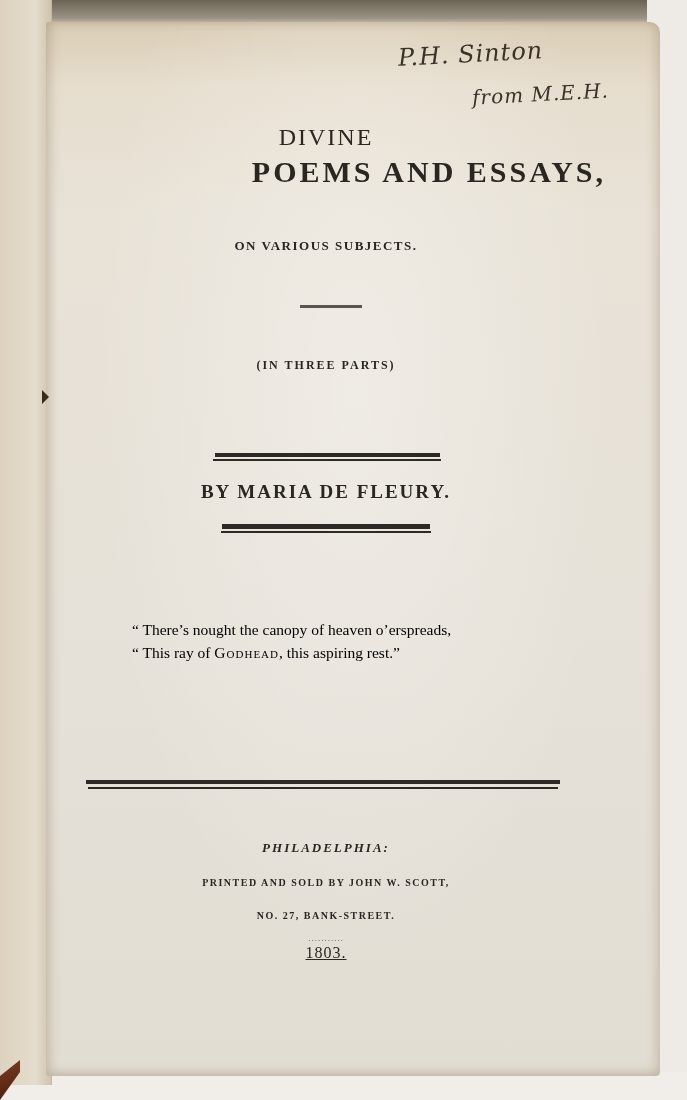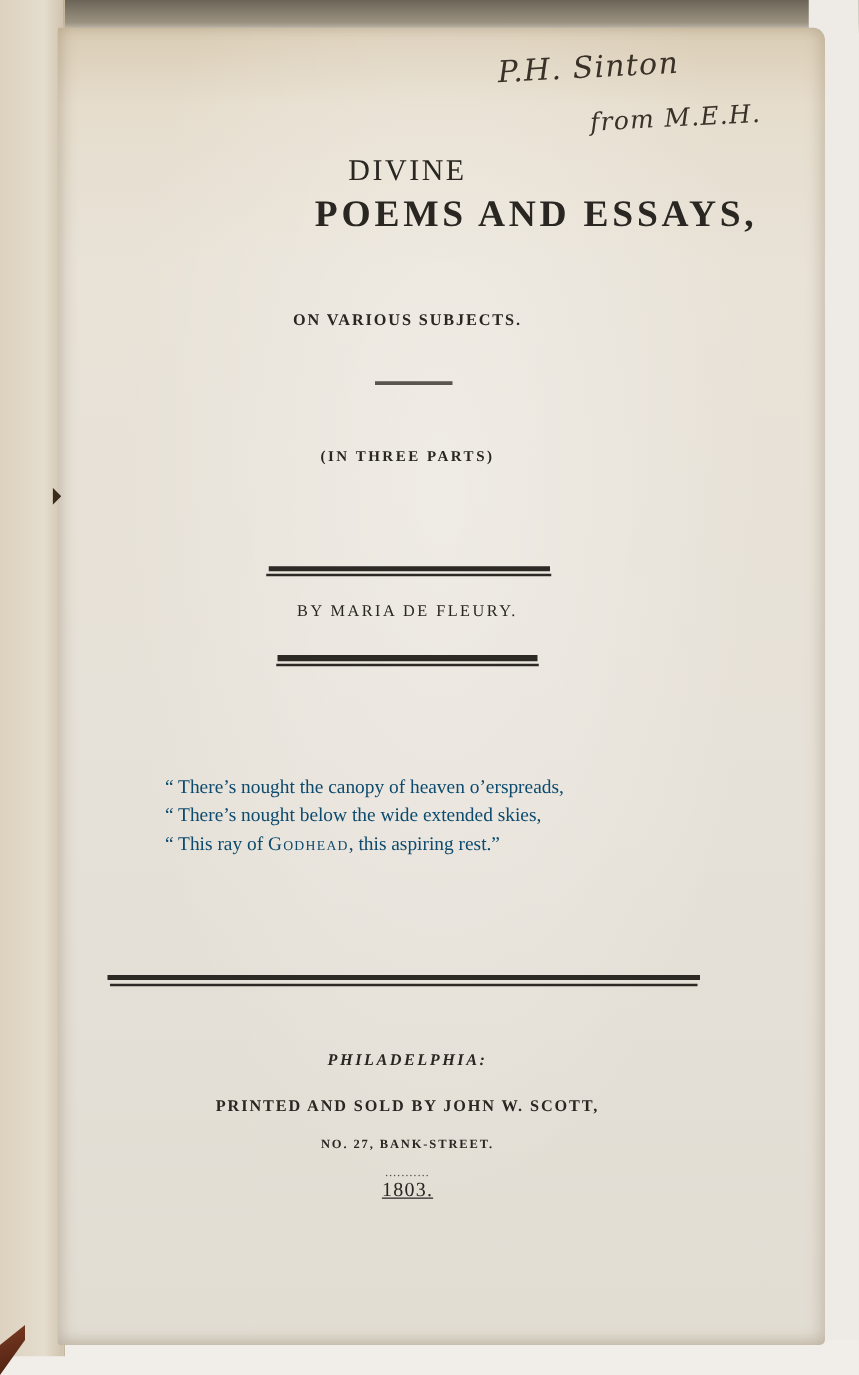--- a/index.html
+++ b/index.html
@@ -46,39 +46,39 @@
       font-style: italic;
       color: #3a3228;
       transform: rotate(-3deg);
       letter-spacing: 1px;
     }
     .insc-1 { left: 398px; top: 40px; font-size: 24px; }
     .insc-2 { left: 472px; top: 82px; font-size: 20px; }
     .center { position: absolute; left: 46px; width: 560px; text-align: center; }
     .t-divine { top: 92px; font-size: 24px; font-weight: normal; letter-spacing: 2px; margin-top: 32px; }
     .t-main { top: 155px; font-size: 30px; font-weight: bold; letter-spacing: 3px; text-align: right; }
-    .t-sub { top: 248px; font-size: 13px; font-weight: bold; letter-spacing: 1.5px; }
+    .t-sub { top: 238px; font-size: 13px; font-weight: bold; letter-spacing: 1.5px; }
     .t-parts { top: 358px; font-size: 12px; font-weight: bold; letter-spacing: 2px; }
-    .t-author { top: 481px; font-size: 13px; font-weight: normal; letter-spacing: 2px; }
+    .t-author { top: 481px; font-size: 19px; font-weight: bold; letter-spacing: 2px; }
     .rule { position: absolute; background: #2d2a26; }
     .rule-short { left: 300px; top: 305px; width: 62px; height: 3px; background: #5a564f; }
     .rule-double-a { left: 215px; top: 453px; width: 225px; height: 4px; }
     .rule-double-a2 { left: 213px; top: 459px; width: 228px; height: 1.5px; }
     .rule-double-b { left: 222px; top: 524px; width: 208px; height: 5px; }
     .rule-double-b2 { left: 221px; top: 531px; width: 210px; height: 1.5px; }
     .rule-long { left: 86px; top: 780px; width: 474px; height: 4px; }
     .rule-long2 { left: 88px; top: 787px; width: 470px; height: 1.5px; }
     .quote {
       position: absolute; left: 132px; top: 618px; width: 400px;
-      font-size: 15.5px; line-height: 23px; color: #0c4a6e;
+      font-size: 15.5px; line-height: 23px; color: #000000;
     }
     .quote .line { white-space: nowrap; }
     .smallcaps { font-variant: small-caps; letter-spacing: 1px; }
     .t-city { top: 840px; font-size: 13px; font-style: italic; font-weight: bold; letter-spacing: 2px; }
-    .t-printer { top: 877px; font-size: 13px; font-weight: bold; letter-spacing: 1.5px; }
+    .t-printer { top: 877px; font-size: 10px; font-weight: bold; letter-spacing: 1.5px; }
     .t-address { top: 910px; font-size: 10px; font-weight: bold; letter-spacing: 1.5px; }
     .t-dots { top: 933px; font-size: 9px; letter-spacing: 1px; color: #4a453e; }
     .t-year { top: 944px; font-size: 16px; letter-spacing: 1px; text-decoration: underline; }
     .spine-mark {
       position: absolute; left: 42px; top: 390px; width: 7px; height: 14px;
       background: #3a2a1a; clip-path: polygon(0 0, 100% 50%, 0 100%);
     }
   </style>
 </head>
 <body>
@@ -106,21 +106,20 @@
 <div class="rule rule-double-a"></div>
 <div class="rule rule-double-a2"></div>
 
 <div class="center t-author">BY MARIA DE FLEURY.</div>
 
 <div class="rule rule-double-b"></div>
 <div class="rule rule-double-b2"></div>
 
 <div class="quote">
   <div class="line">“ There’s nought the canopy of heaven o’erspreads,</div>
-  <div class="line">“ There’s nought below the wide extended skies,</div>
   <div class="line"><span>“ This ray of </span><span class="smallcaps">Godhead</span><span>, this aspiring rest.”</span></div>
 </div>
 
 <div class="rule rule-long"></div>
 <div class="rule rule-long2"></div>
 
 <div class="center t-city">PHILADELPHIA:</div>
 <div class="center t-printer">PRINTED AND SOLD BY JOHN W. SCOTT,</div>
 <div class="center t-address">NO. 27, BANK-STREET.</div>
 <div class="center t-dots">...........</div>

